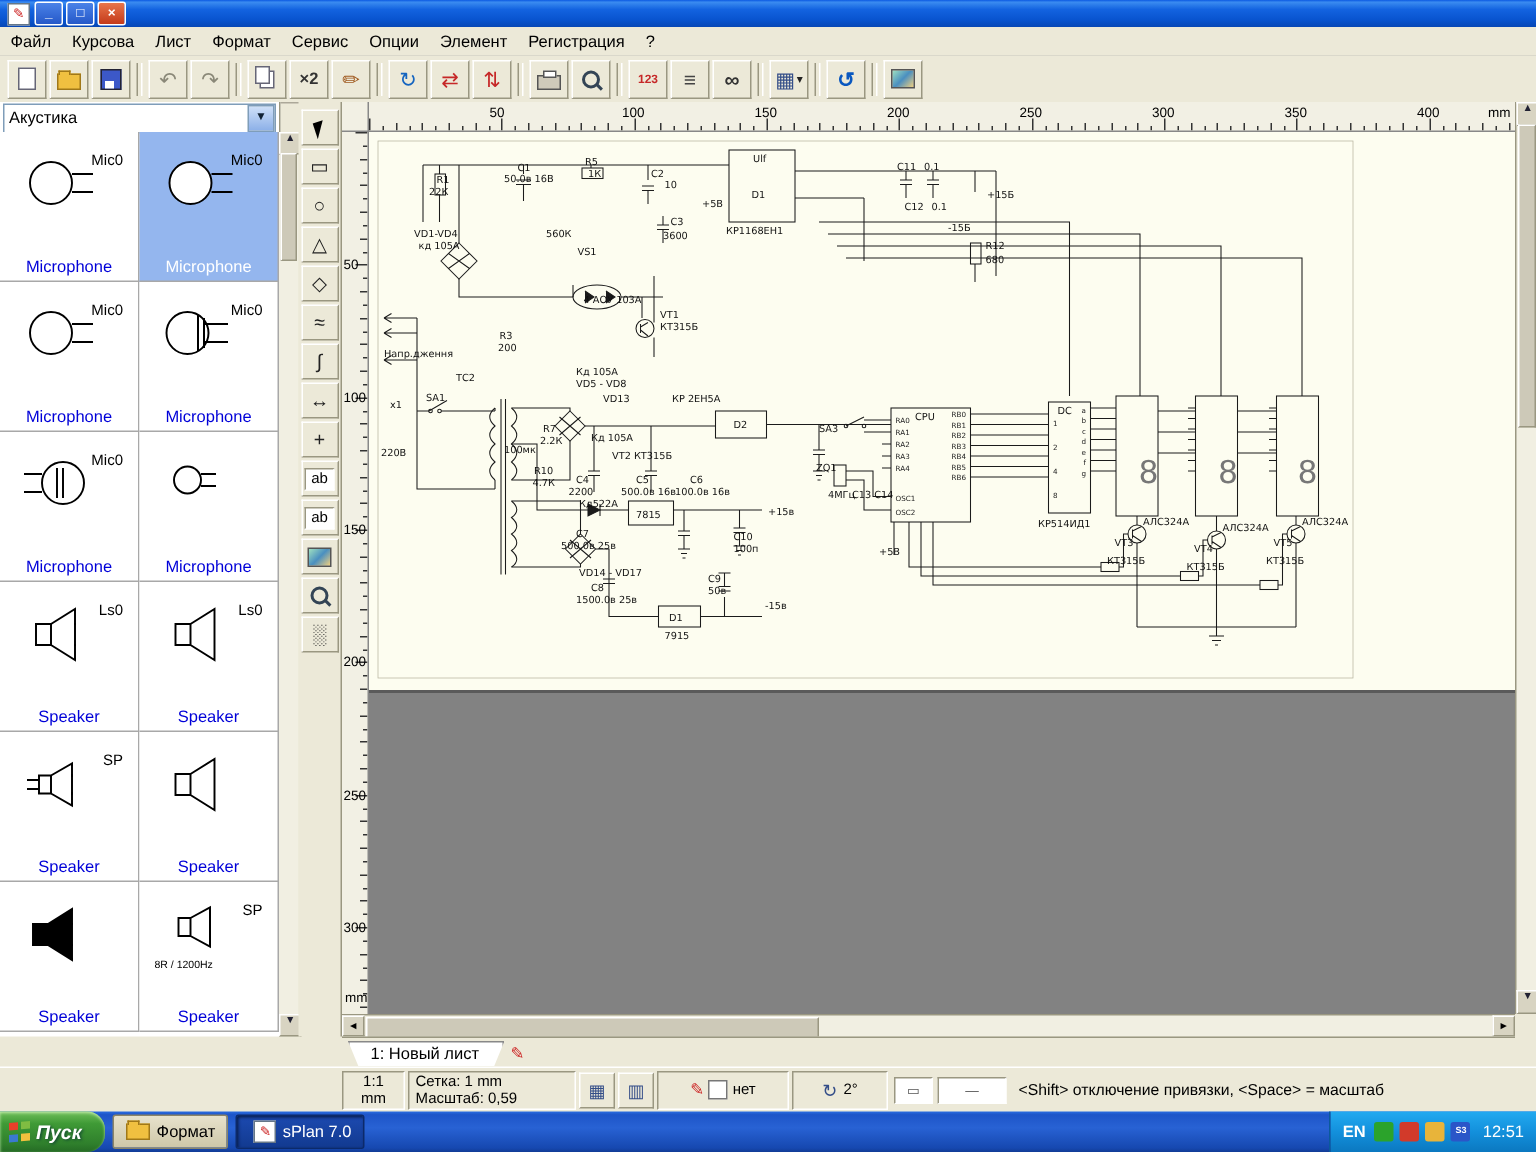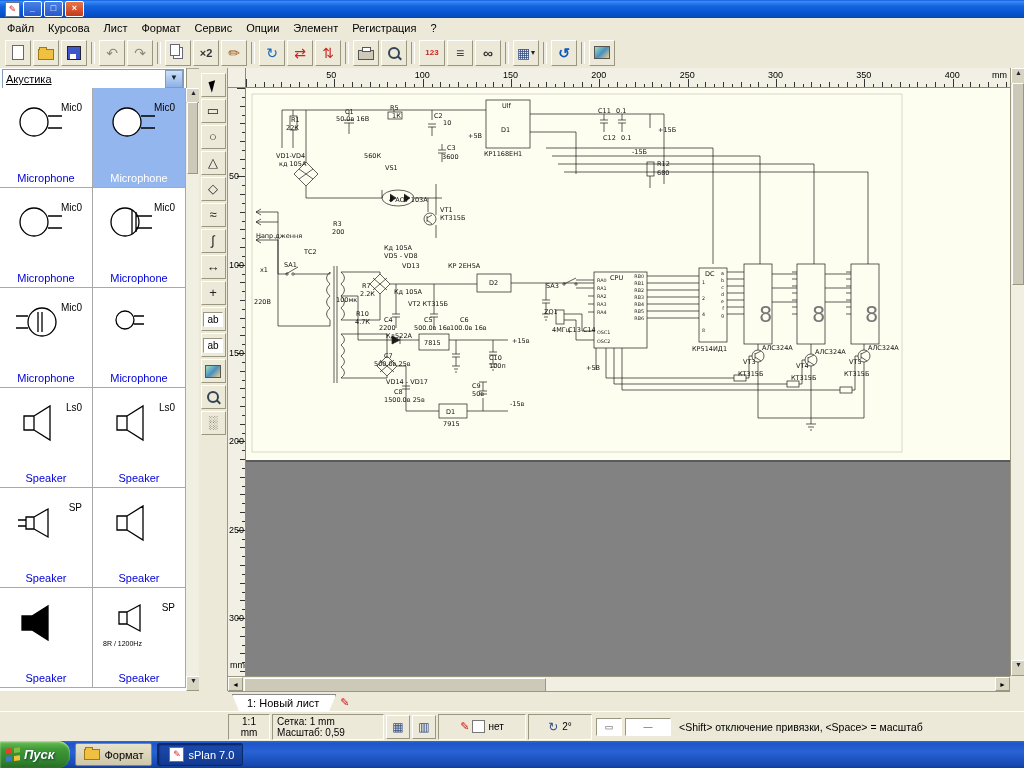--- a/index.html
+++ b/index.html
@@ -29,21 +29,21 @@
   .g-print{display:inline-block;width:14px;height:8px;background:#cfcaba;border:1px solid #555;margin-top:5px;position:relative;}
   .g-print:before{content:"";position:absolute;top:-4px;left:3px;width:7px;height:3px;background:#fff;border:1px solid #555;}
   .g-photo{display:inline-block;width:14px;height:11px;border:1px solid #555;background:linear-gradient(135deg,#9fe0c0 0%,#4a8fc0 50%,#f0d080 100%);}
   .mag{display:inline-block;width:8px;height:8px;border:2px solid #345;border-radius:50%;position:relative;}
   .mag:after{content:"";position:absolute;width:5px;height:2px;background:#345;transform:rotate(45deg);right:-4px;bottom:-2px;}
   .g-cursor{display:inline-block;width:0;height:0;border-top:11px solid #000;border-right:7px solid transparent;transform:rotate(-18deg);margin-top:2px;}
   .g-ab{display:inline-block;background:#fff;border:1px solid;border-color:#9a9781 #fff #fff #9a9781;font-size:10px;padding:1px 3px;color:#000;}
   
   .library{position:absolute;left:0;top:68px;width:186px;height:623px;background:#fff;border-right:1px solid #9a9781;}
   .combo{position:absolute;left:2px;top:1px;width:180px;height:18px;background:#fff;border:1px solid #7F9DB9;display:flex;align-items:center;font-size:11px;}
-  .combo .val{flex:1;padding-left:3px;text-decoration:underline;}
+  .combo .val{flex:1;padding-left:3px;}
   .combo .arrowbtn{width:16px;height:16px;background:linear-gradient(180deg,#cfe0f8,#8cb0e8);border:1px solid #7F9DB9;font-size:8px;text-align:center;line-height:14px;color:#123;}
   .libgrid{position:absolute;left:0;top:20px;width:186px;height:603px;overflow:hidden;display:flex;flex-wrap:wrap;align-content:flex-start;}
   .lib-cell{width:92px;height:99px;border-right:1px solid #a8a8a8;border-bottom:1px solid #a8a8a8;position:relative;background:#fff;}
   .lib-cell.sel{background:#94B6EE;}
   .lib-sym{position:absolute;left:14px;top:12px;}
   .lib-sym svg .s{fill:none;stroke:#000;stroke-width:1.3;}
   .lib-sym svg .sf{fill:#000;stroke:#000;stroke-width:1.3;}
   .lib-cell.sel .lib-sym svg .s{stroke:#000;}
   .lib-cell.sel .lib-sym svg circle.s{fill:#fff;}
   .lib-ref{position:absolute;top:14px;right:10px;font-size:10px;color:#000;}
@@ -802,15 +802,23 @@
     <div id="tasks" style="display:flex;">
         <div class="task folder-task">
           <span class="g-folder"></span>
           <span>Формат</span>
         </div>
         <div class="task active-task">
           <span class="appicon">✎</span>
           <span>sPlan 7.0</span>
         </div>
       </div>
+    <div class="tray">
+      <span class="lang">EN</span>
+      <span class="trayicon" style="background:#2BA32B;"></span>
+      <span class="trayicon" style="background:#D23A2A;"></span>
+      <span class="trayicon" style="background:#E8B43A;"></span>
+      <span class="trayicon" style="background:#2A56C8;">S3</span>
+      <span class="clock">12:51</span>
+    </div>
   </div>
 
 </div>
 
 </body></html>

